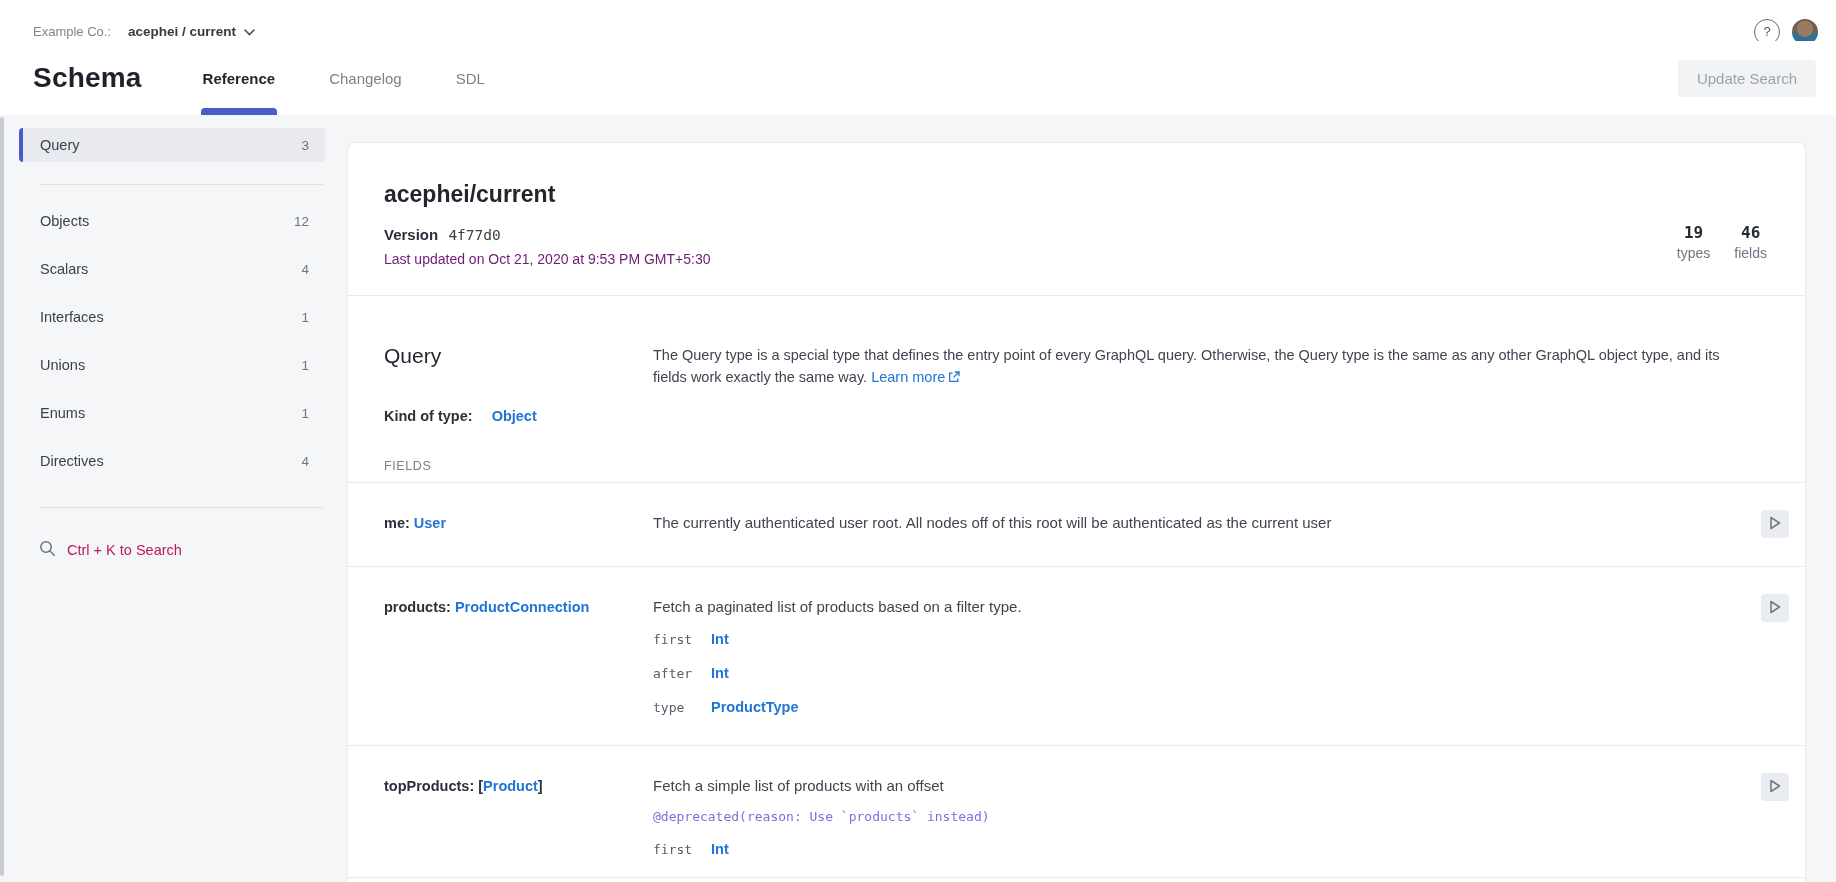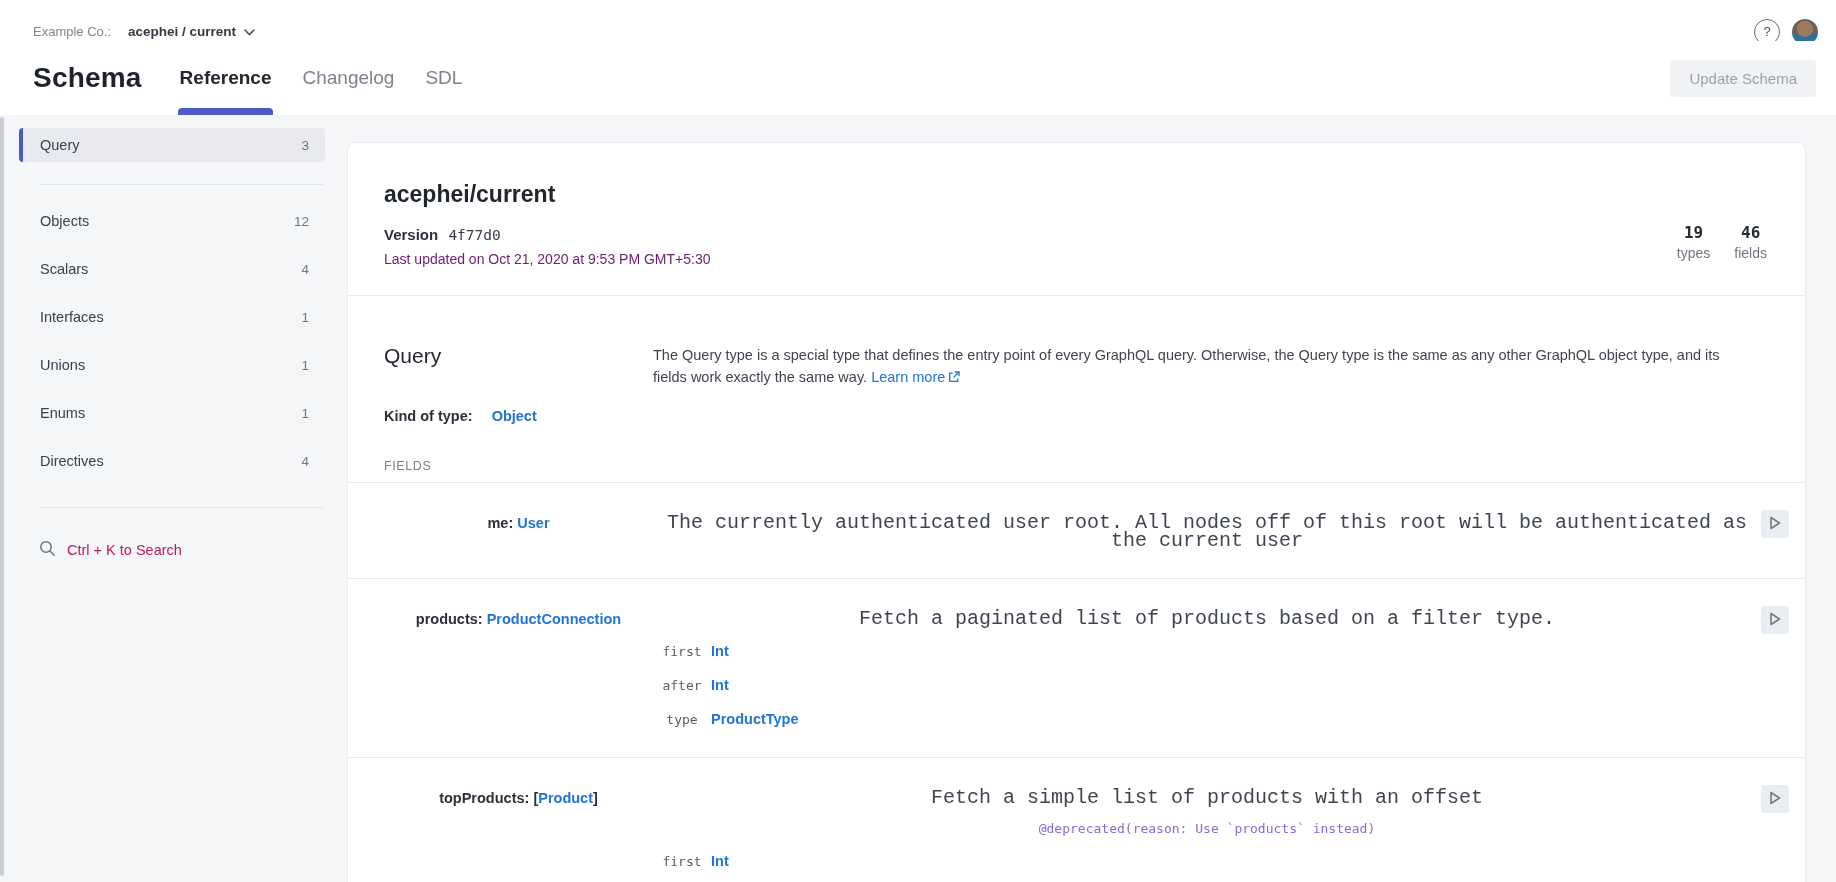--- a/index.html
+++ b/index.html
@@ -34,22 +34,22 @@
 
   
   .page-header {
     position:absolute; top:41px; left:0; right:0; height:74px; background:#fff;
     display:flex; align-items:center; padding:0 20px 0 33px;
   }
   .page-title { font-size:28px; font-weight:700; color:#1e232b; letter-spacing:0.2px; margin-right:36px; }
   .tabs { display:flex; align-self:stretch; }
   .tab {
     position:relative; display:flex; align-items:center; padding:4px 2px;
-    margin-right:27px; font-size:19px; color:#7b828e; cursor:pointer;
-    background:none; border:none; font-family:inherit;
+    margin-right:27px; font-size:15px; color:#7b828e; cursor:pointer;
+    background:none; border:none; font-family:inherit;margin-left:23px;
   }
   .tab.active { color:#22262e; font-weight:700; }
   .tab.active::after {
     content:""; position:absolute; left:0; right:0; bottom:0; height:7px;
     background:#4a5bc7; border-radius:4px 4px 0 0;
   }
   .update-btn {
     margin-left:auto; background:#f1f2f4; color:#9ba2ad; font-size:15px;
     padding:10px 19px; border:none; border-radius:4px; font-family:inherit; cursor:default;
   }
@@ -103,26 +103,26 @@
   .type-desc { flex:1; font-size:14.5px; line-height:22px; color:#3f4550; }
   .learn-more { color:#2075d6; text-decoration:none; white-space:nowrap; }
   .learn-more svg { margin-left:3px; vertical-align:-1px; }
 
   .kind-line { padding:20px 36px 0; font-size:14.5px; }
   .kind-line .klabel { font-weight:700; color:#2b303a; }
   .kind-link { color:#2075d6; font-weight:700; text-decoration:none; margin-left:15px; }
 
   .fields-label { padding:35px 36px 0; font-size:12.5px; letter-spacing:0.6px; color:#798089; margin-bottom:9px; }
 
-  .field-row { display:flex; padding:31px 16px 28px 36px;text-align:center; }
+  .field-row { display:flex; padding:31px 16px 28px 36px; }
   .field-row.last { padding-bottom:18px; }
   .f-name { width:269px; flex:0 0 269px; font-size:14.5px; font-weight:700; color:#2b303a; line-height:18px; }
   .type-link { color:#2075d6; font-weight:700; text-decoration:none; }
   .f-body { flex:1; }
-  .f-desc { font-size:20px; color:#3f4550; line-height:18px;font-family:Liberation Mono, monospace; }
+  .f-desc { font-size:15px; color:#3f4550; line-height:18px; }
   .f-deprecated { font-family:"DejaVu Sans Mono", monospace; font-size:13px; color:#7b6fe0; margin-top:13px; line-height:18px; }
   .f-args { margin-top:14px; }
   .f-arg { display:flex; align-items:baseline; line-height:18px; margin-top:15px; }
   .f-arg:first-child { margin-top:0; }
   .arg-name { font-family:"DejaVu Sans Mono", monospace; font-size:13px; color:#565d68; width:58px; flex:0 0 58px; }
   .arg-type { font-size:14.5px; }
   .play-btn {
     width:28px; height:28px; flex:0 0 28px; margin-top:-4px; border:none; cursor:pointer;
     background:#e9ecf0; border-radius:4px; display:flex; align-items:center; justify-content:center;
   }
@@ -148,21 +148,21 @@
   </div>
 </header>
 
 <div class="page-header">
   <h1 class="page-title">Schema</h1>
   <nav class="tabs">
     <button class="tab active">Reference</button>
     <button class="tab">Changelog</button>
     <button class="tab">SDL</button>
   </nav>
-  <button class="update-btn">Update Schema</button>
+  <button class="update-btn">Update Search</button>
 </div>
 
 <div class="content">
   <div class="left-scrollbar"></div>
 
   <aside class="sidebar">
     <div class="side-item active">
       <span class="lbl">Query</span>
       <span class="cnt">3</span>
     </div>

